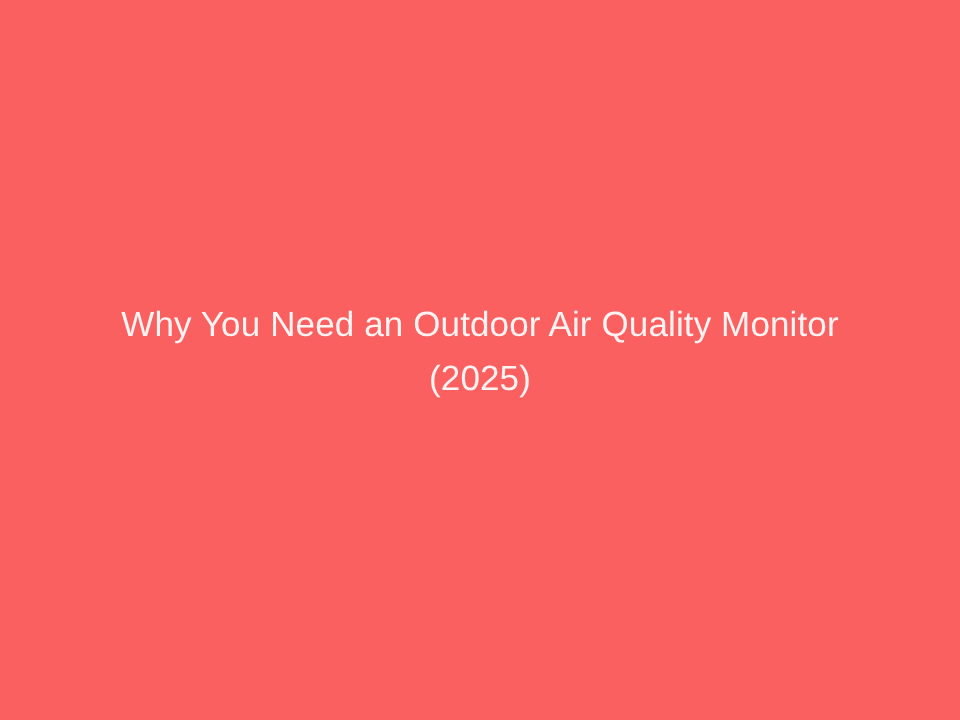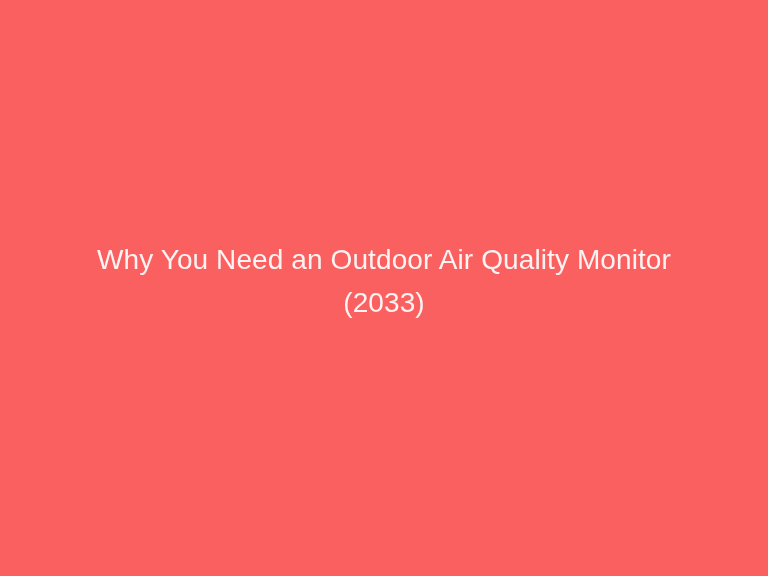--- a/index.html
+++ b/index.html
@@ -55,17 +55,17 @@
     -webkit-font-smoothing: antialiased;
   }
 </style>
 </head>
 <body style="background-color: rgb(251, 96, 96);">
 
 <div class="placeholder-card" style="background-color: rgb(251, 96, 96);">
 
   <div class="headline-wrap">
 
-    <h1 class="headline" style="color: rgb(252, 243, 242); text-align: center;">Why You Need an Outdoor Air Quality Monitor (2033)</h1>
+    <h1 class="headline" style="color: rgb(252, 243, 242); text-align: center;">Why You Need an Outdoor Air Quality Monitor (2025)</h1>
 
   </div>
 
 </div>
 
 </body></html>

